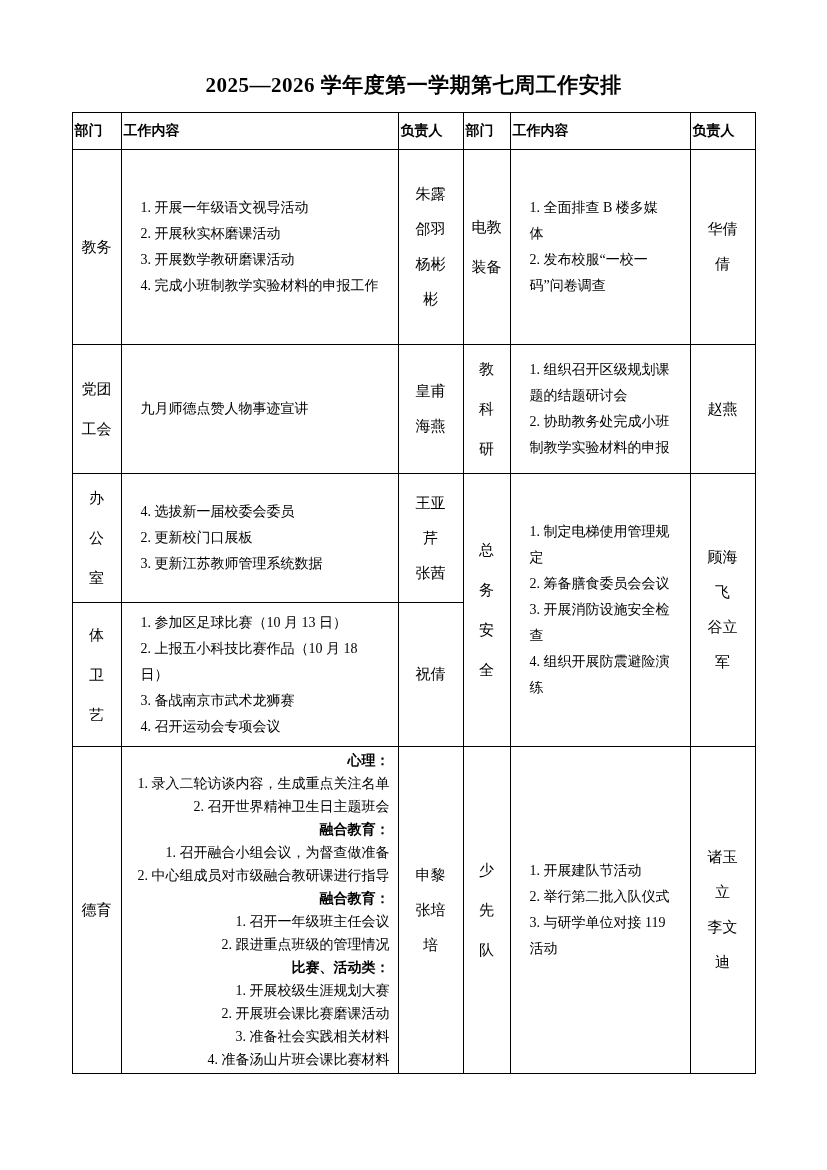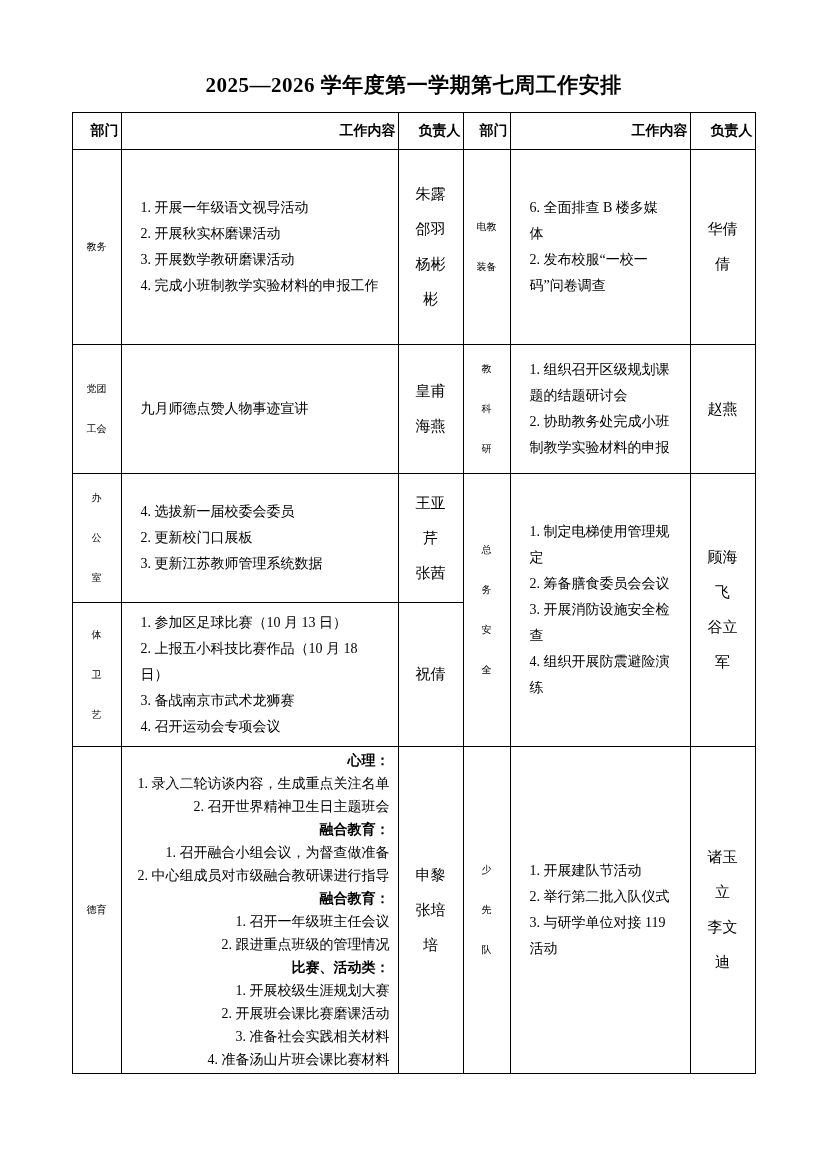--- a/index.html
+++ b/index.html
@@ -14,23 +14,23 @@
     margin:0 0 13px 0;line-height:28px;letter-spacing:0.5px;
   }
   table.schedule{
     border-collapse:collapse;table-layout:fixed;
     width:683px;margin:0 auto;
   }
   .schedule th,.schedule td{
     border:1px solid #000;vertical-align:middle;box-sizing:border-box;
     overflow:hidden;
   }
-  .schedule th{font-size:14px;font-weight:700;text-align:right;padding:2px;}
+  .schedule th{font-size:14px;font-weight:700;text-align:left;padding:2px;}
   td.dept{
-    font-size:10px;text-align:center;line-height:40px;
+    font-size:15px;text-align:center;line-height:40px;
     white-space:pre-line;padding:0 2px;
   }
   td.leader{
     font-size:15px;text-align:center;line-height:35px;
     white-space:pre-line;padding:0 11px;
   }
   td.content{
     font-size:14px;text-align:left;line-height:26px;
     white-space:pre-line;padding:2px 19px;
   }
@@ -76,21 +76,21 @@
         <td class="dept">教务</td>
         <td class="content">1. 开展一年级语文视导活动
 2. 开展秋实杯磨课活动
 3. 开展数学教研磨课活动
 4. 完成小班制教学实验材料的申报工作</td>
         <td class="leader">朱露
 郃羽
 杨彬彬</td>
         <td class="dept">电教
 装备</td>
-        <td class="content">6. 全面排查 B 楼多媒体
+        <td class="content">1. 全面排查 B 楼多媒体
 2. 发布校服“一校一码”问卷调查</td>
         <td class="leader">华倩倩</td>
       </tr>
 
       <tr class="r2">
         <td class="dept">党团
 工会</td>
         <td class="content">九月师德点赞人物事迹宣讲</td>
         <td class="leader">皇甫
 海燕</td>

